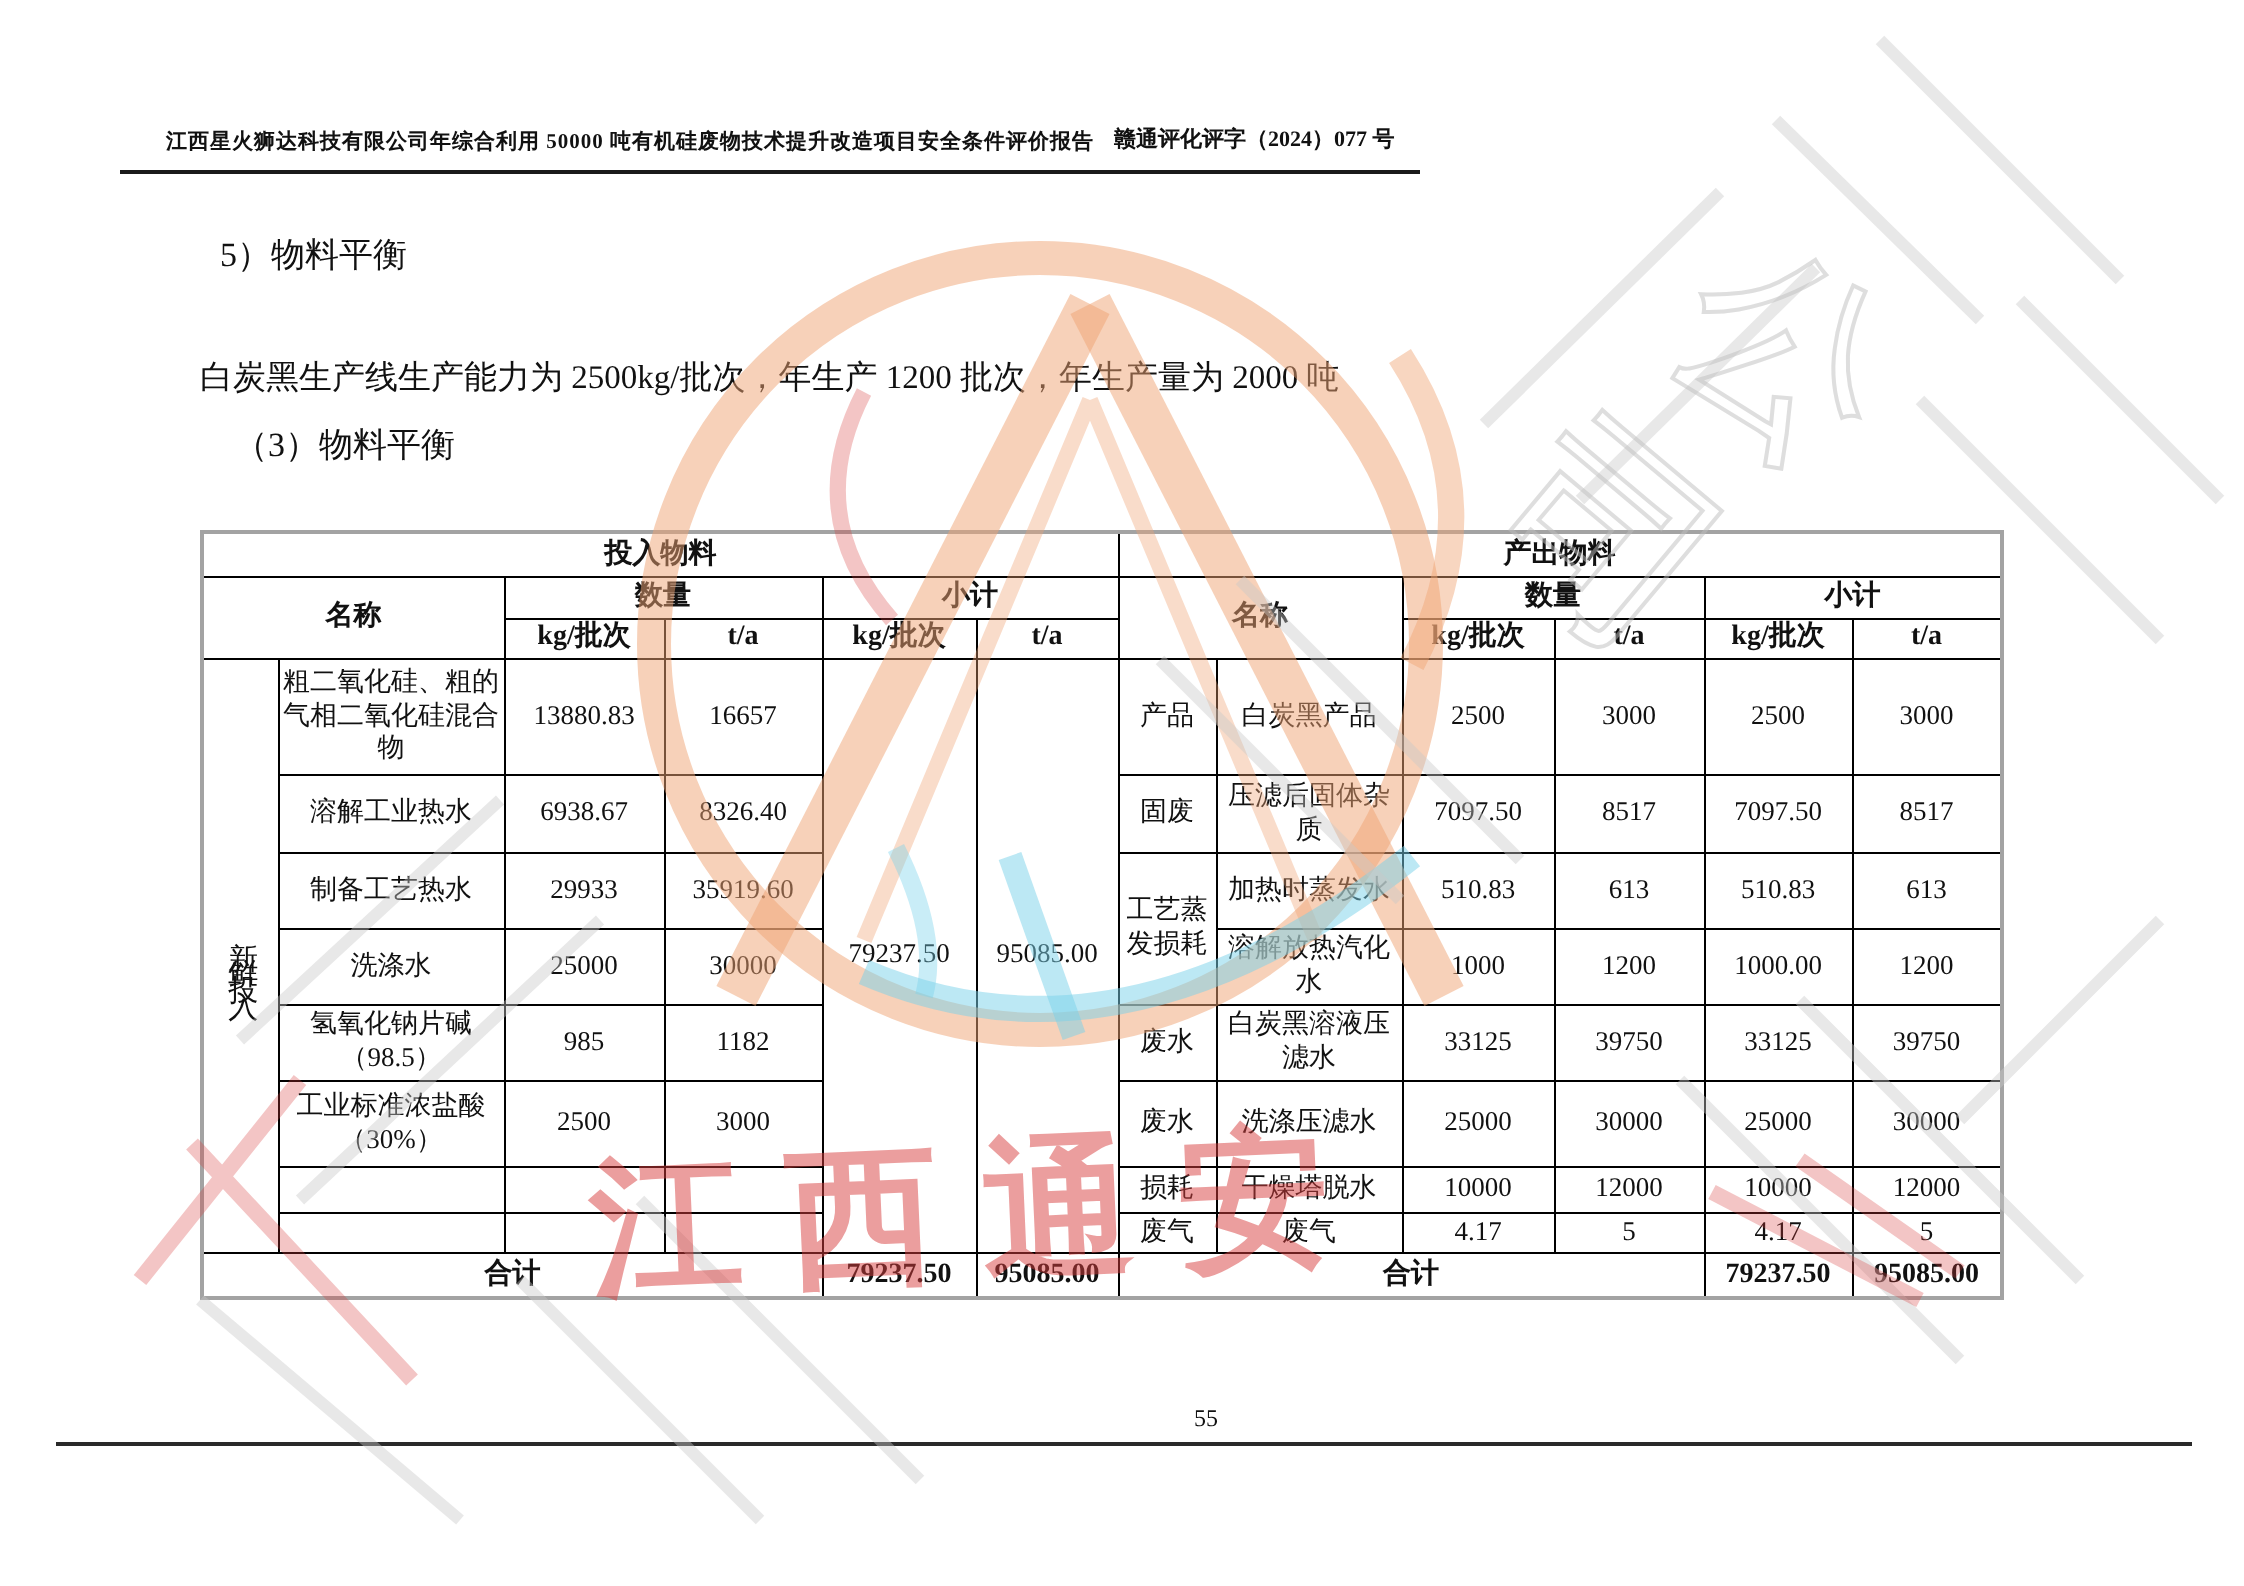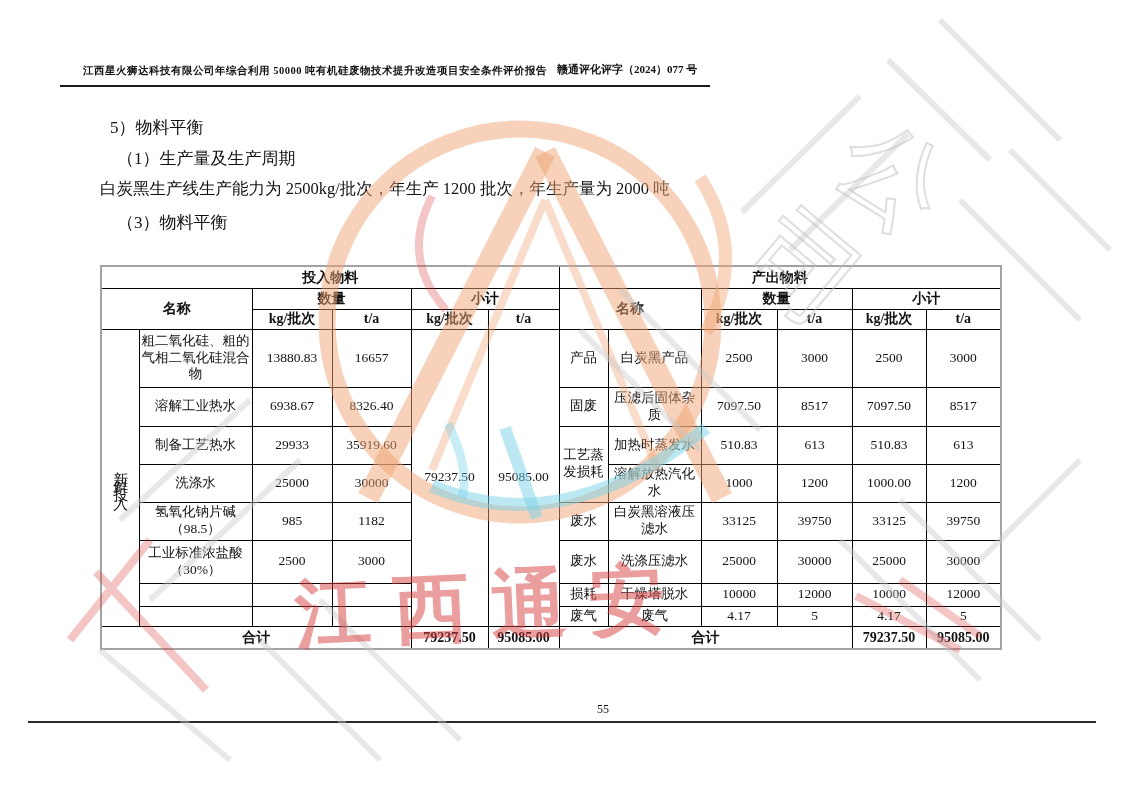--- a/index.html
+++ b/index.html
@@ -39,21 +39,20 @@
 </head>
 <body>
 
 <div class="page">
 
   <div class="hdr-left">江西星火狮达科技有限公司年综合利用 50000 吨有机硅废物技术提升改造项目安全条件评价报告</div>
   <div class="hdr-right">赣通评化评字（2024）077 号</div>
   <div class="hdr-line"></div>
 
   <div class="h1">5）物料平衡</div>
-  <div class="h2">（1）生产量及生产周期</div>
   <div class="para">白炭黑生产线生产能力为 2500kg/批次，年生产 1200 批次，年生产量为 2000 吨</div>
   <div class="h3">（3）物料平衡</div>
 
   <table class="mb">
     <colgroup>
       <col style="width:38px">
         <col style="width:113px">
         <col style="width:80px">
         <col style="width:79px">
       <col style="width:77px">

